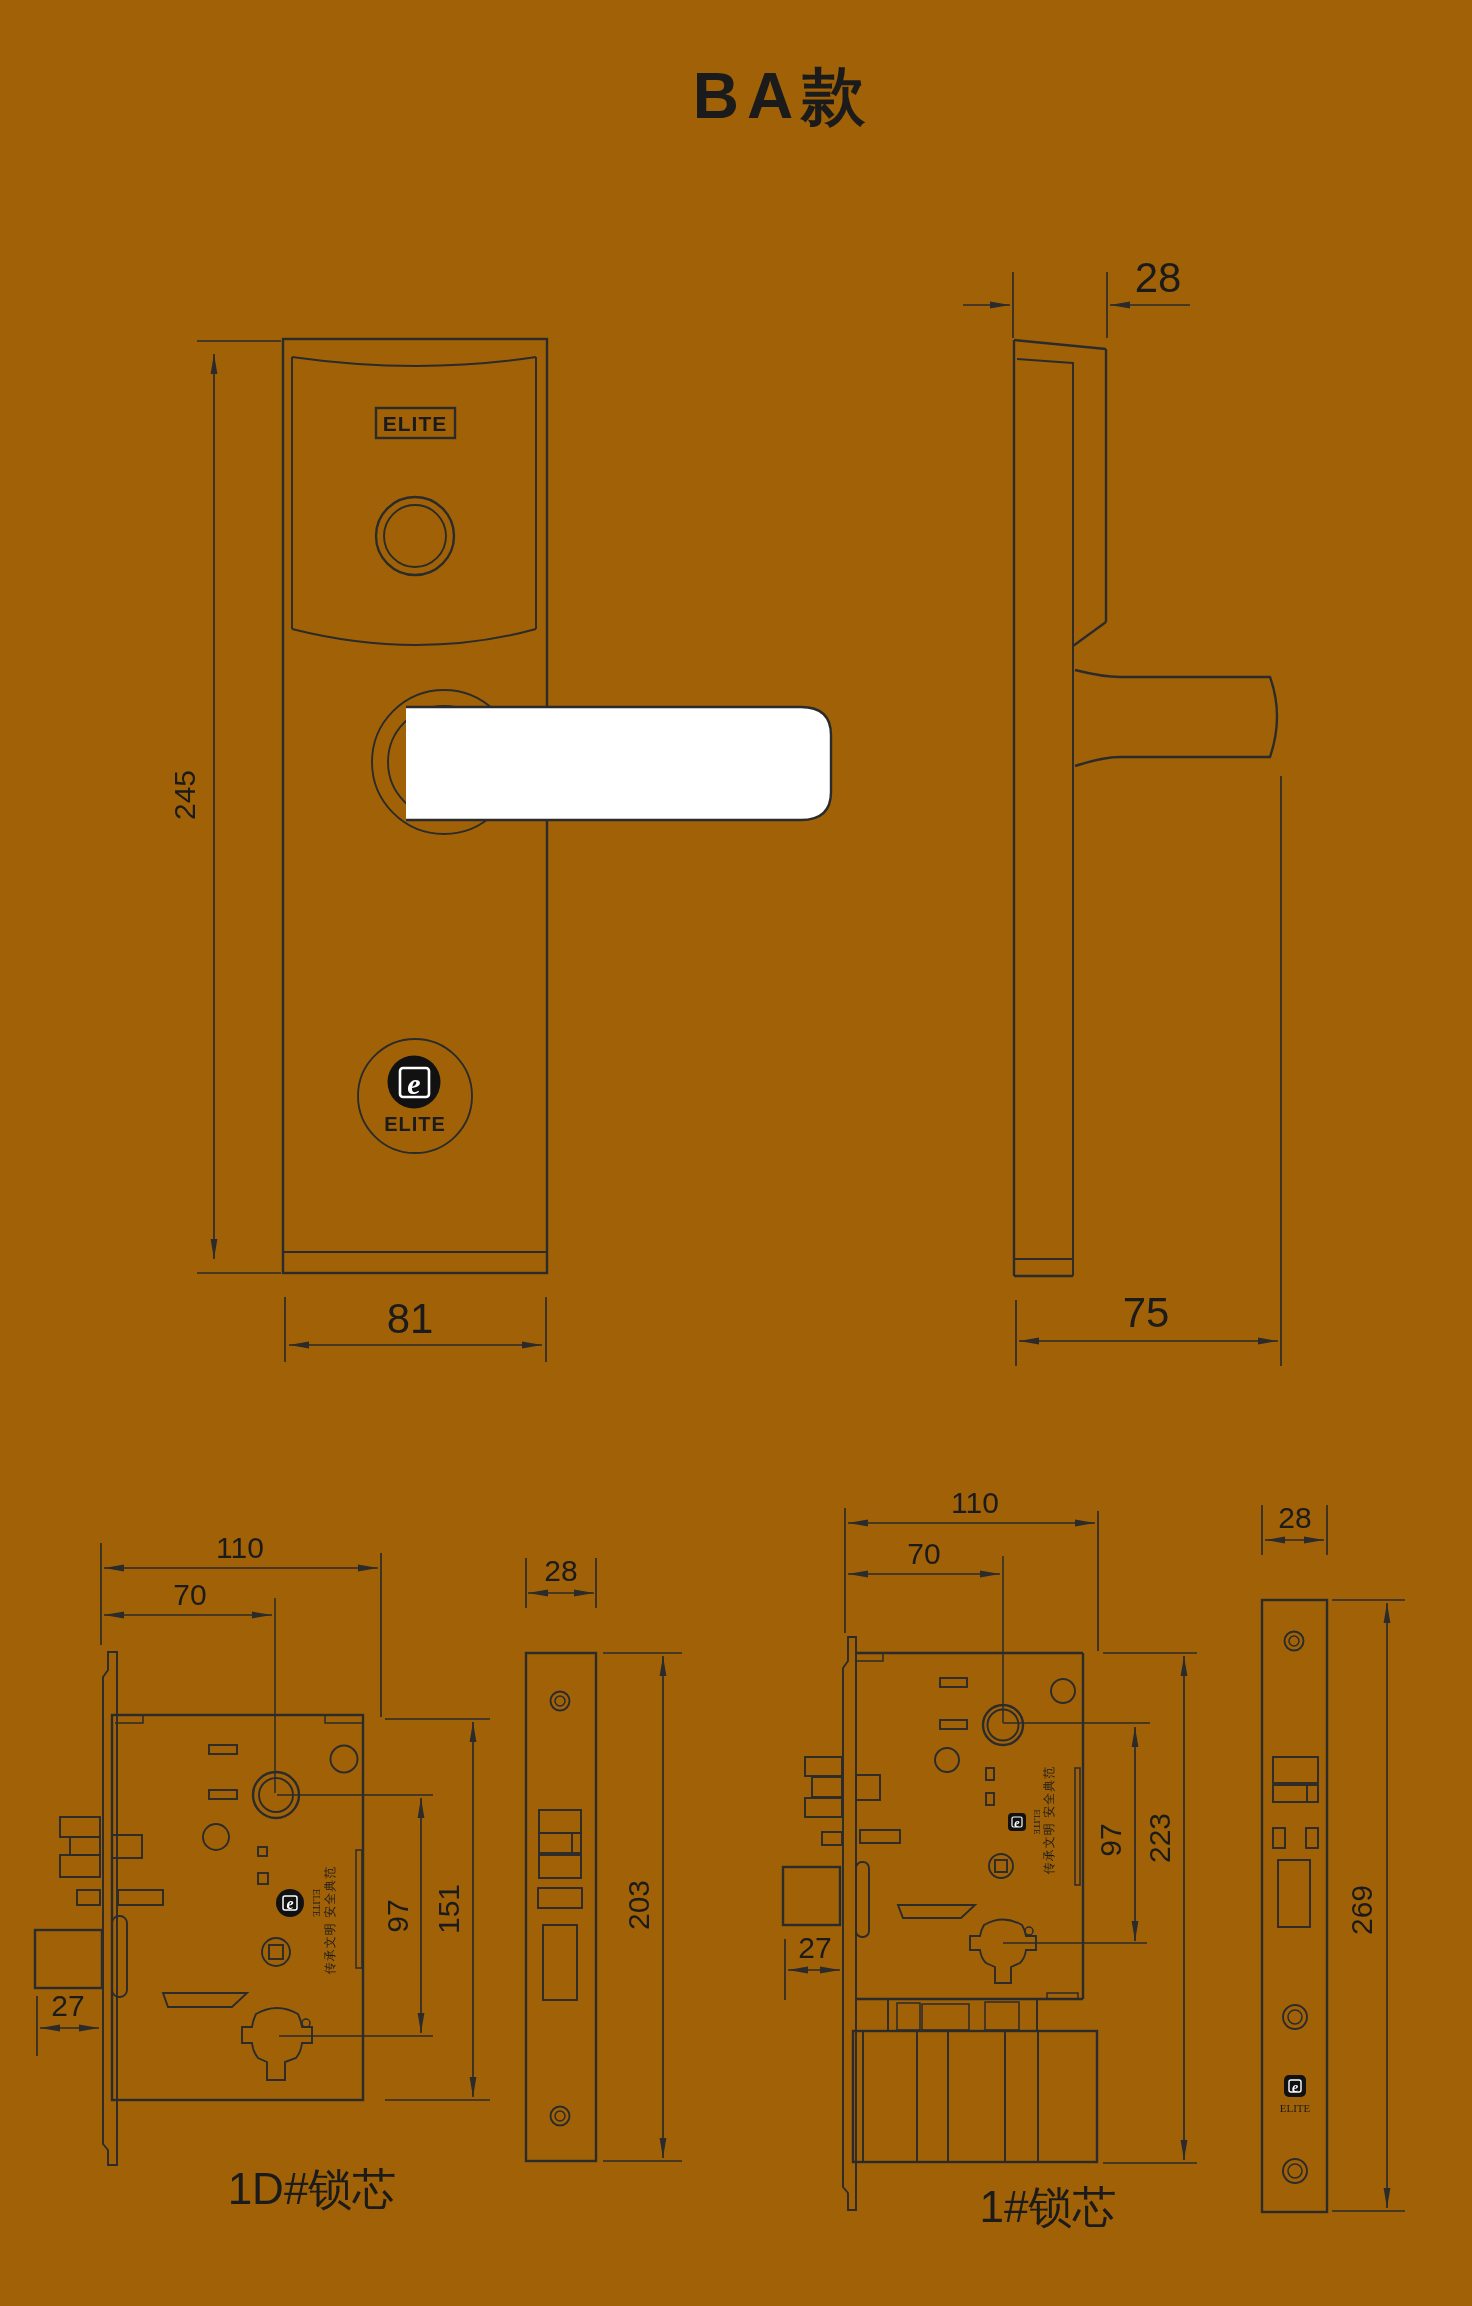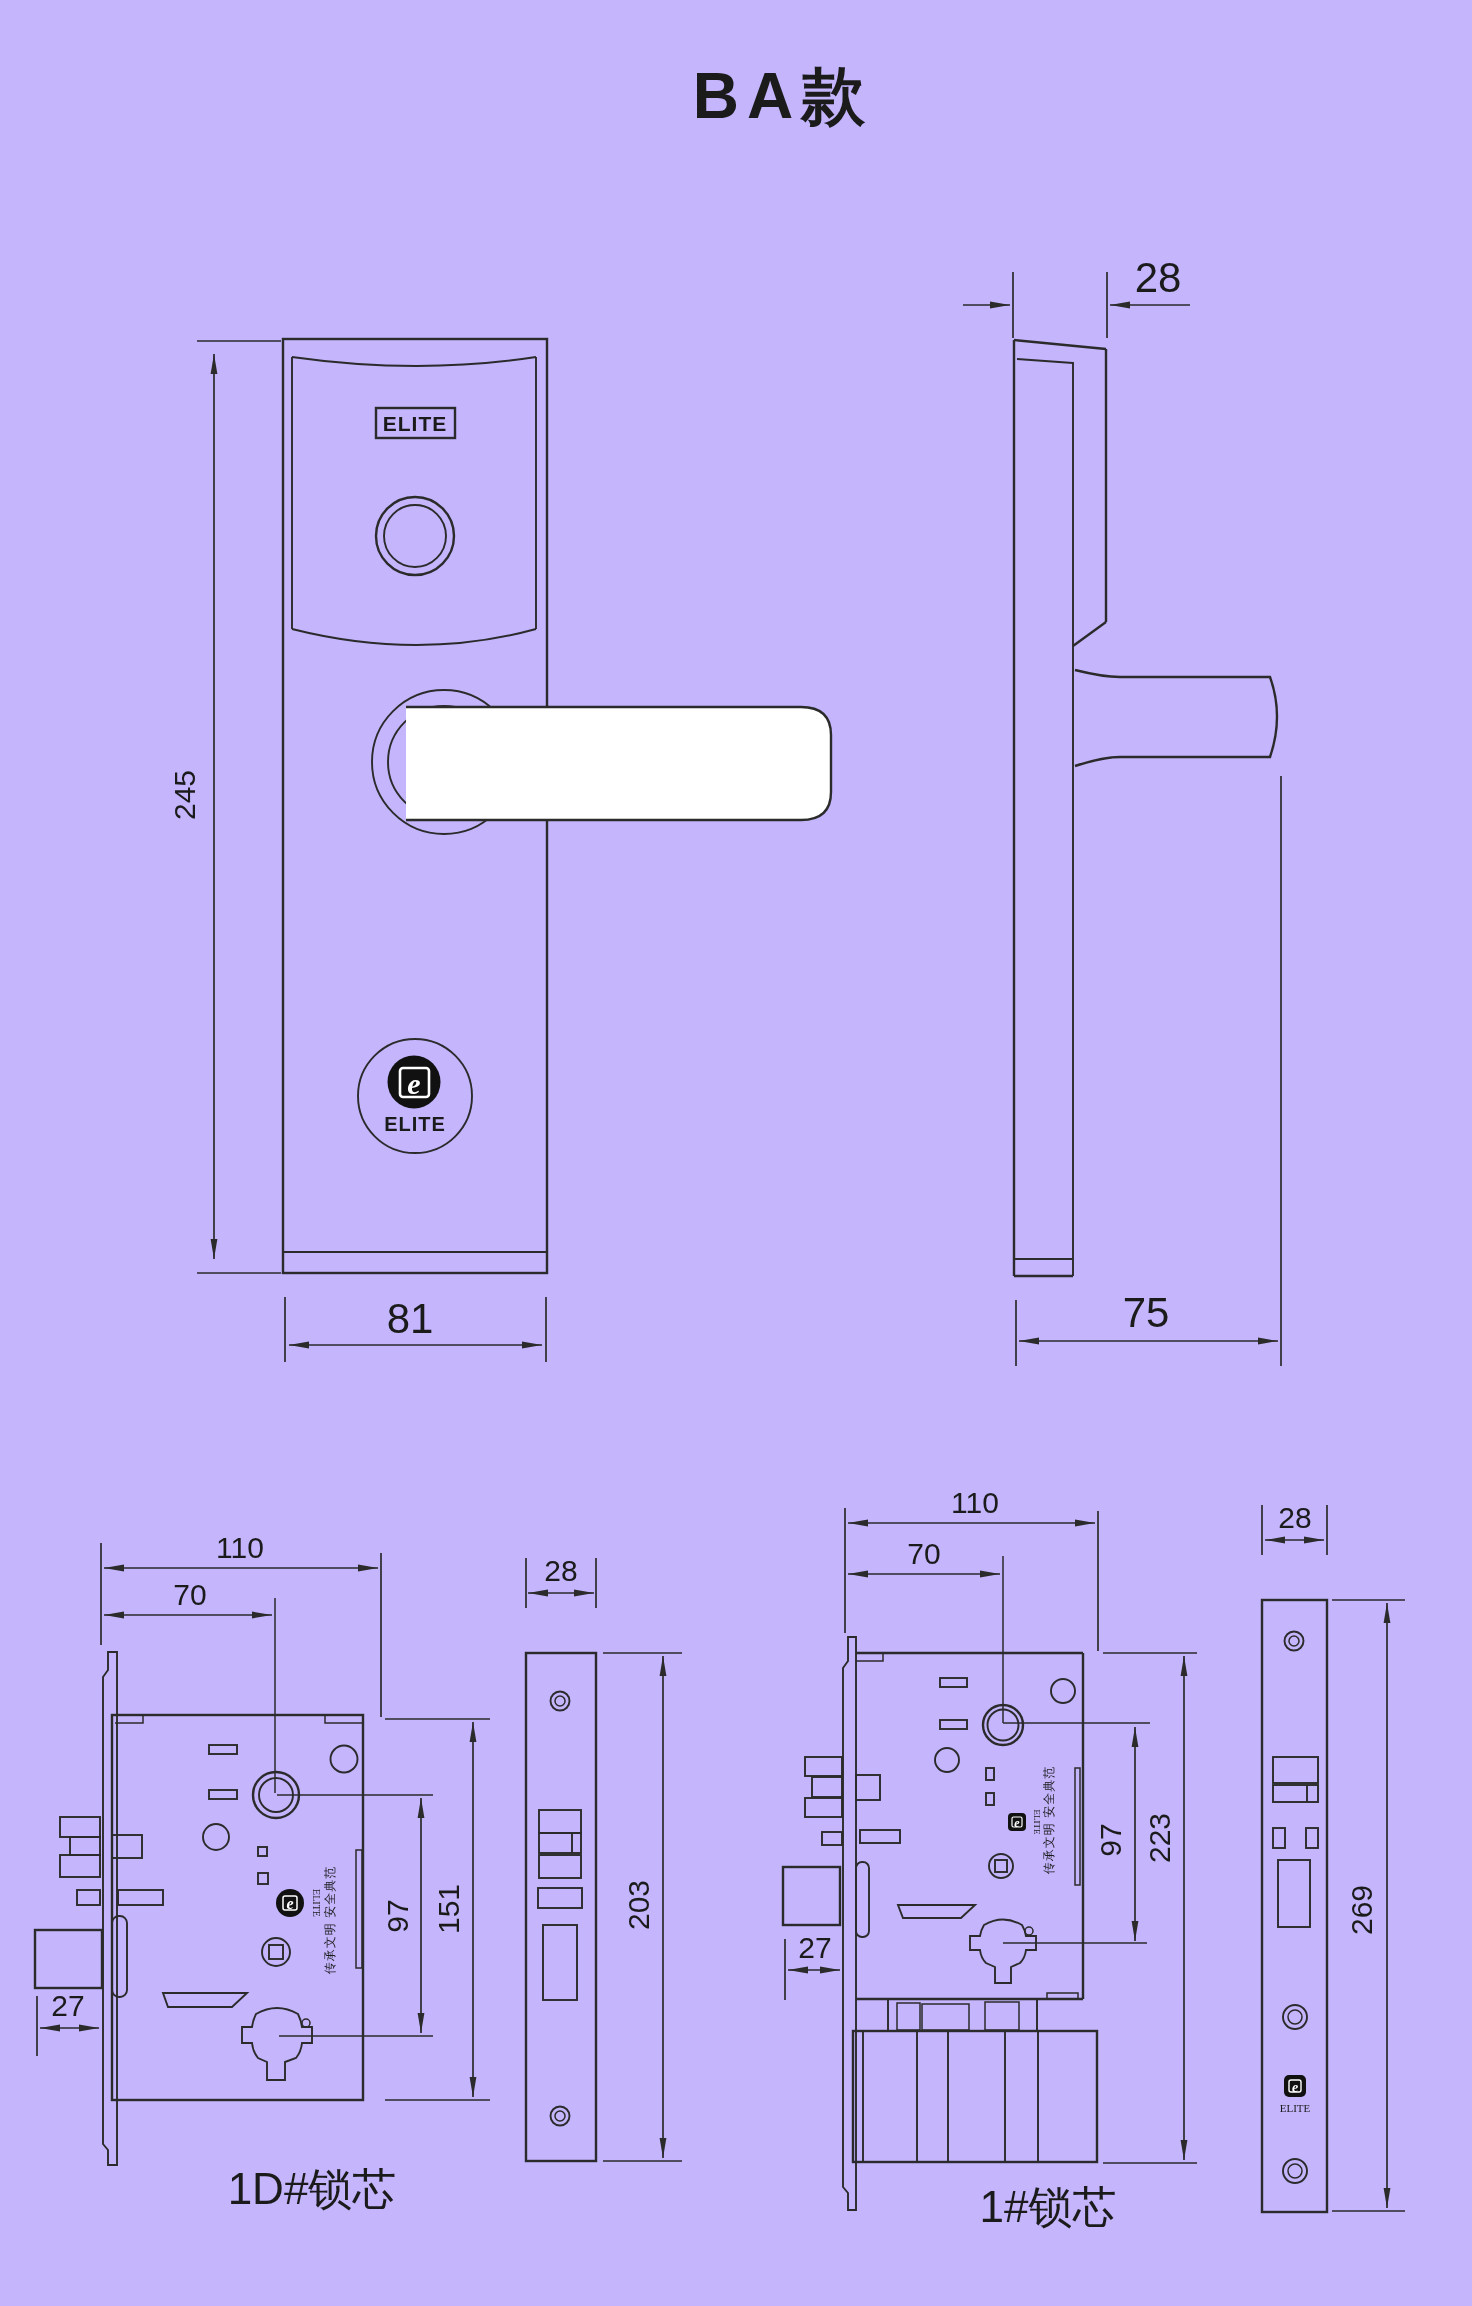--- a/index.html
+++ b/index.html
@@ -1,16 +1,16 @@
 <!DOCTYPE html>
 <html><head>
 <meta charset="utf-8">
 <style>
   html,body{margin:0;padding:0;background:#ffffff;}
-  .canvas{position:relative;width:1472px;height:2306px;background:#c4b5fd;overflow:hidden;}
+  .canvas{position:relative;width:1472px;height:2306px;background:#a16207;overflow:hidden;}
   svg{display:block;}
   svg text{fill:#1b1b1b;font-family:"Liberation Sans","DejaVu Sans",sans-serif;}
   .o{fill:none;stroke:#2b2b2b;stroke-width:2.4;stroke-linejoin:miter;}
   .m{fill:none;stroke:#2b2b2b;stroke-width:1.9;}
   .t{fill:none;stroke:#2b2b2b;stroke-width:1.5;}
   .d{fill:none;stroke:#2b2b2b;stroke-width:1.7;}
   .wf{fill:#ffffff;stroke:none;}
   .num{font-size:30px;text-anchor:middle;}
   .numlg{font-size:42px;text-anchor:middle;}
   .cap{font-size:44px;text-anchor:middle;}

